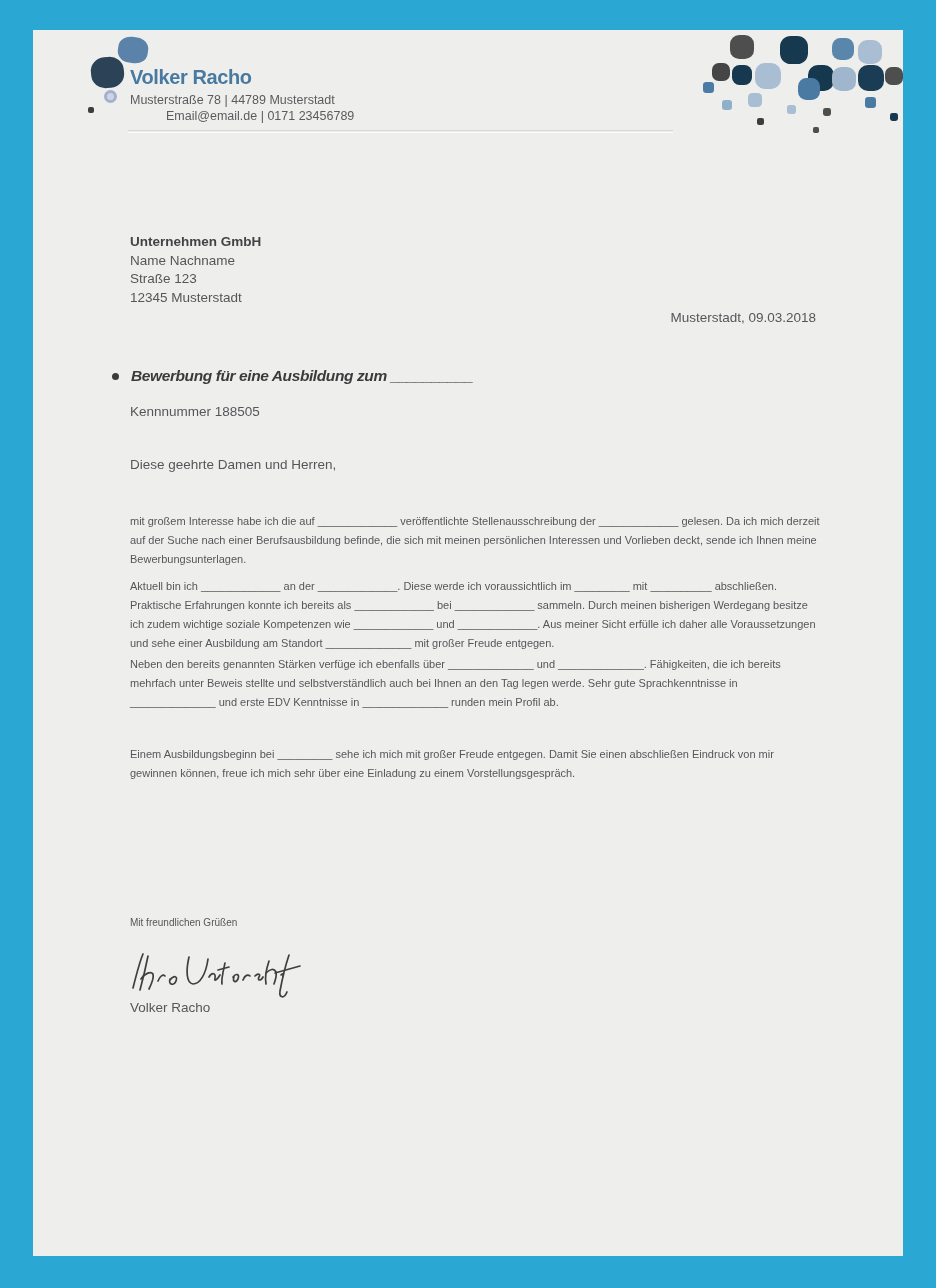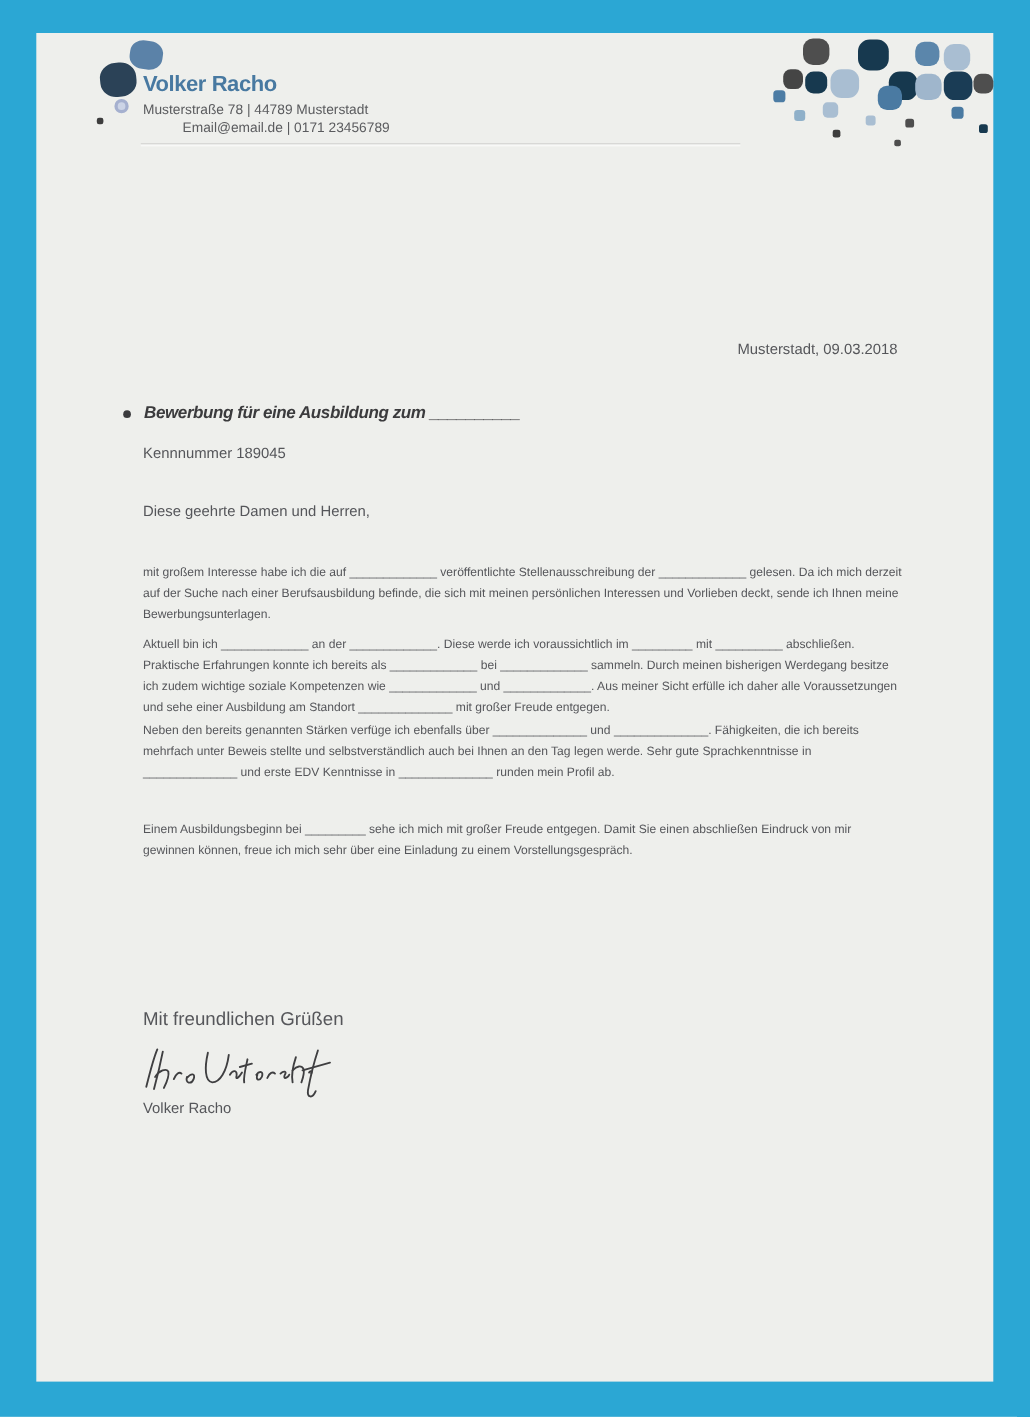--- a/index.html
+++ b/index.html
@@ -50,21 +50,21 @@
   .subject-row{position:absolute;left:79px;top:337px;display:flex;align-items:flex-end;font-style:italic;}
   .subject-bullet{width:7px;height:7px;border-radius:50%;background:#3b3b3d;margin-right:12px;align-self:center;}
   .subject-text{font-size:15.5px;font-weight:bold;letter-spacing:-0.4px;color:var(--dark-text);}
   .reference{position:absolute;left:97px;top:374px;font-size:13.5px;color:var(--body-gray);}
   .salutation{position:absolute;left:97px;top:427px;font-size:13.5px;color:var(--body-gray);}
   .letter-paragraphs{position:absolute;left:97px;top:482px;width:692px;}
   .letter-paragraphs p{font-size:11px;line-height:19px;color:var(--body-gray);}
   .p2{margin-top:8px;}
   .p3{margin-top:2px;}
   .p4{margin-top:33px;}
-  .closing{position:absolute;left:97px;top:887px;font-size:17px;color:var(--body-gray);text-align:center;}
+  .closing{position:absolute;left:97px;top:887px;font-size:10px;color:var(--body-gray);text-align:center;}
   .signature-script{position:absolute;left:93px;top:918px;}
   .signature-name{position:absolute;left:97px;top:970px;font-size:13.5px;color:var(--body-gray);}
 </style>
 </head>
 <body>
 
 <div class="paper">
 
   <div>
     <div class="logo-blob logo-top"></div>
@@ -95,29 +95,35 @@
       <div class="deco-sq" style="left: 60px; top: 63px; width: 14px; height: 14px; background: rgb(169, 190, 210); border-radius: 30%;"></div>
       <div class="deco-sq" style="left: 34px; top: 70px; width: 10px; height: 10px; background: rgb(143, 176, 201); border-radius: 30%;"></div>
       <div class="deco-sq" style="left: 99px; top: 75px; width: 9px; height: 9px; background: rgb(169, 190, 210); border-radius: 30%;"></div>
       <div class="deco-sq" style="left: 135px; top: 78px; width: 8px; height: 8px; background: rgb(78, 78, 78); border-radius: 30%;"></div>
       <div class="deco-sq" style="left: 177px; top: 67px; width: 11px; height: 11px; background: rgb(74, 122, 162); border-radius: 30%;"></div>
       <div class="deco-sq" style="left: 69px; top: 88px; width: 7px; height: 7px; background: rgb(61, 61, 61); border-radius: 30%;"></div>
       <div class="deco-sq" style="left: 125px; top: 97px; width: 6px; height: 6px; background: rgb(78, 78, 78); border-radius: 30%;"></div>
       <div class="deco-sq" style="left: 202px; top: 83px; width: 8px; height: 8px; background: rgb(23, 57, 79); border-radius: 30%;"></div>
     </div>
 
+  <div class="recipient">
+    <div class="company">Unternehmen GmbH</div>
+    <div>Name Nachname</div>
+    <div>Straße 123</div>
+    <div>12345 Musterstadt</div>
+  </div>
 
   <div class="date-line">Musterstadt, 09.03.2018</div>
 
   <div class="subject-row">
     <span class="subject-bullet"></span>
     <span class="subject-text">Bewerbung für eine Ausbildung zum __________</span>
   </div>
 
-  <div class="reference">Kennnummer 189045</div>
+  <div class="reference">Kennnummer 188505</div>
 
   <div class="salutation">Diese geehrte Damen und Herren,</div>
 
   <div class="letter-paragraphs">
     <p class="p1">mit großem Interesse habe ich die auf _____________ veröffentlichte Stellenausschreibung der _____________ gelesen. Da ich mich derzeit auf der Suche nach einer Berufsausbildung befinde, die sich mit meinen persönlichen Interessen und Vorlieben deckt, sende ich Ihnen meine Bewerbungsunterlagen.</p>
     <p class="p2">Aktuell bin ich _____________ an der _____________. Diese werde ich voraussichtlich im _________ mit __________ abschließen. Praktische Erfahrungen konnte ich bereits als _____________ bei _____________ sammeln. Durch meinen bisherigen Werdegang besitze ich zudem wichtige soziale Kompetenzen wie _____________ und _____________. Aus meiner Sicht erfülle ich daher alle Voraussetzungen und sehe einer Ausbildung am Standort ______________ mit großer Freude entgegen.</p>
     <p class="p3">Neben den bereits genannten Stärken verfüge ich ebenfalls über ______________ und ______________. Fähigkeiten, die ich bereits mehrfach unter Beweis stellte und selbstverständlich auch bei Ihnen an den Tag legen werde. Sehr gute Sprachkenntnisse in ______________ und erste EDV Kenntnisse in ______________ runden mein Profil ab.</p>
     <p class="p4">Einem Ausbildungsbeginn bei _________ sehe ich mich mit großer Freude entgegen. Damit Sie einen abschließen Eindruck von mir gewinnen können, freue ich mich sehr über eine Einladung zu einem Vorstellungsgespräch.</p>
   </div>
 

